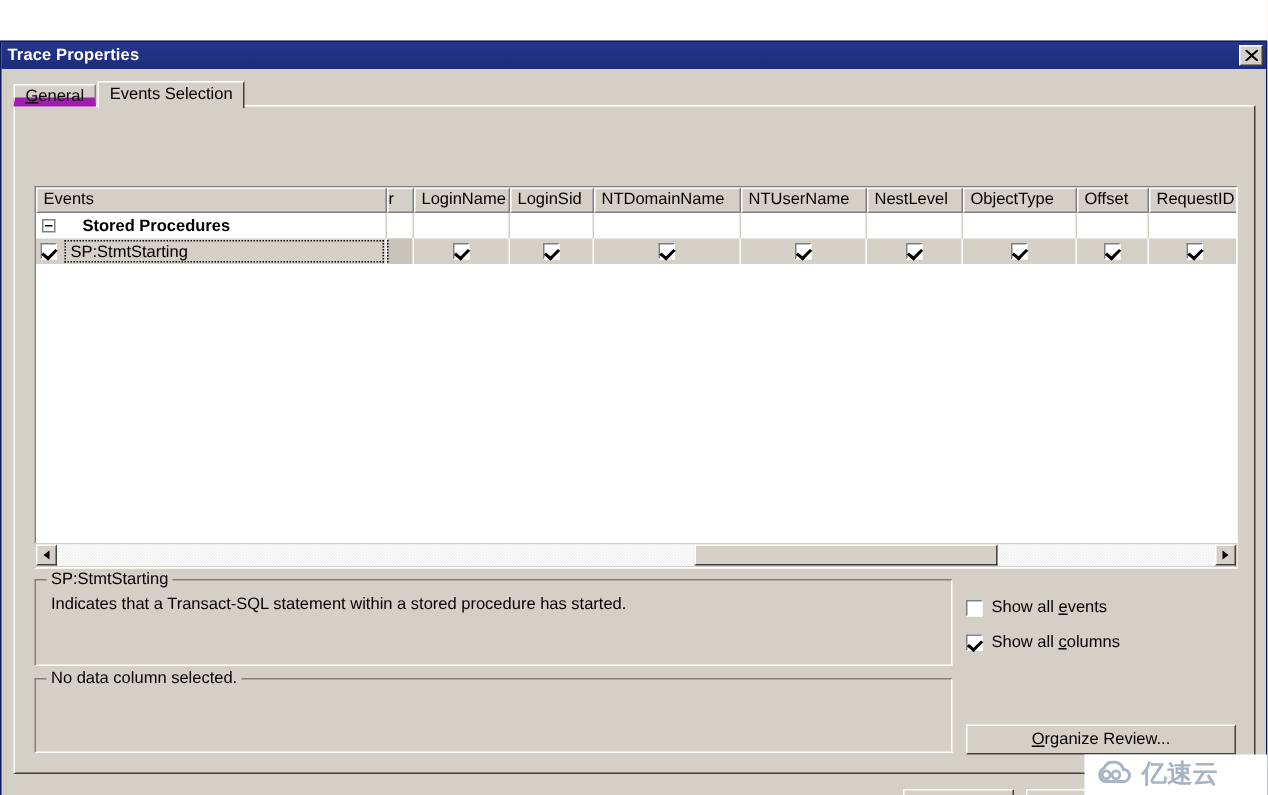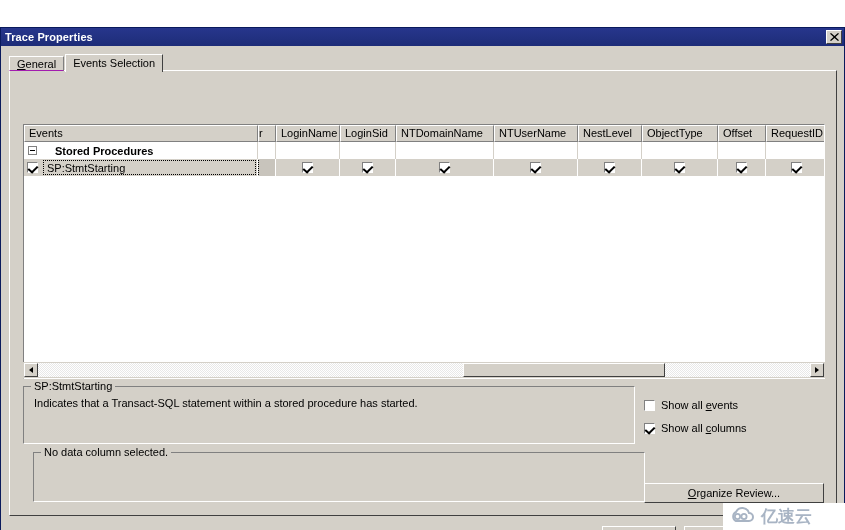--- a/index.html
+++ b/index.html
@@ -72,21 +72,21 @@
     border-top: 1px solid #ffffff;
     border-left: 1px solid #ffffff;
     border-right: 1px solid #808080;
     font-size: 11px;
     line-height: 15px;
     position: relative;
   }
   .tab.inactive {
     height: 15px;
     margin-right: 1px;
-    border-bottom: 1px solid #a21caf;
+    border-bottom: 6px solid #a21caf;
   }
   .tab.active {
     height: 18px;
     line-height: 17px;
     margin-bottom: -1px;
     z-index: 4;
     border-right: 1px solid #404040;
     text-align: right;
   }
   .tab u { text-decoration: underline; }
@@ -332,21 +332,21 @@
     font-size: 11px;
     line-height: 11px;
     white-space: nowrap;
   }
   .gb-body {
     padding: 9px 8px 0 10px;
     font-size: 11px;
     line-height: 14px;
   }
   #gb-event { left: 22px; top: 358px; width: 612px; height: 58px; }
-  #gb-col   { left: 32px; top: 424px; width: 612px; height: 50px; }
+  #gb-col   { left: 22px; top: 424px; width: 612px; height: 50px; }
 
   
   .chk-line {
     position: absolute;
     display: flex;
     align-items: center;
     gap: 6px;
     font-size: 11px;
     white-space: nowrap;
   }

